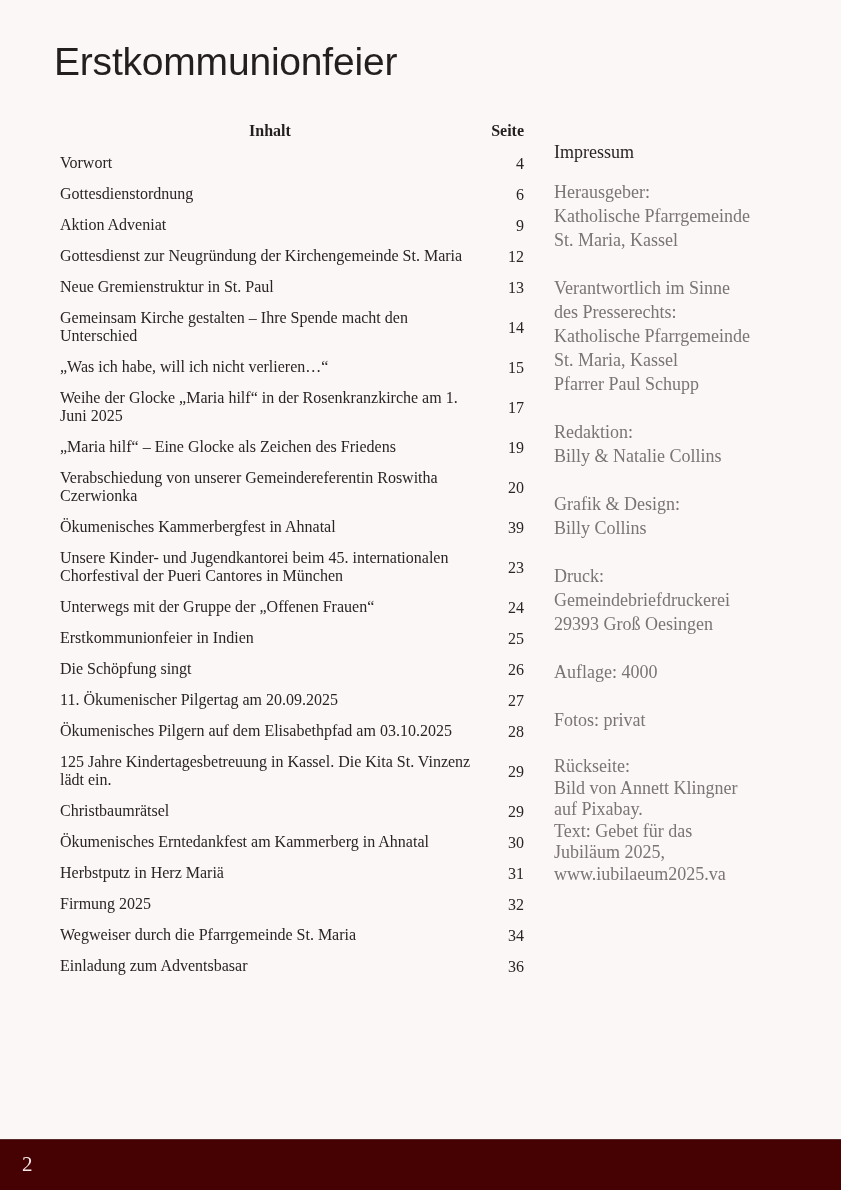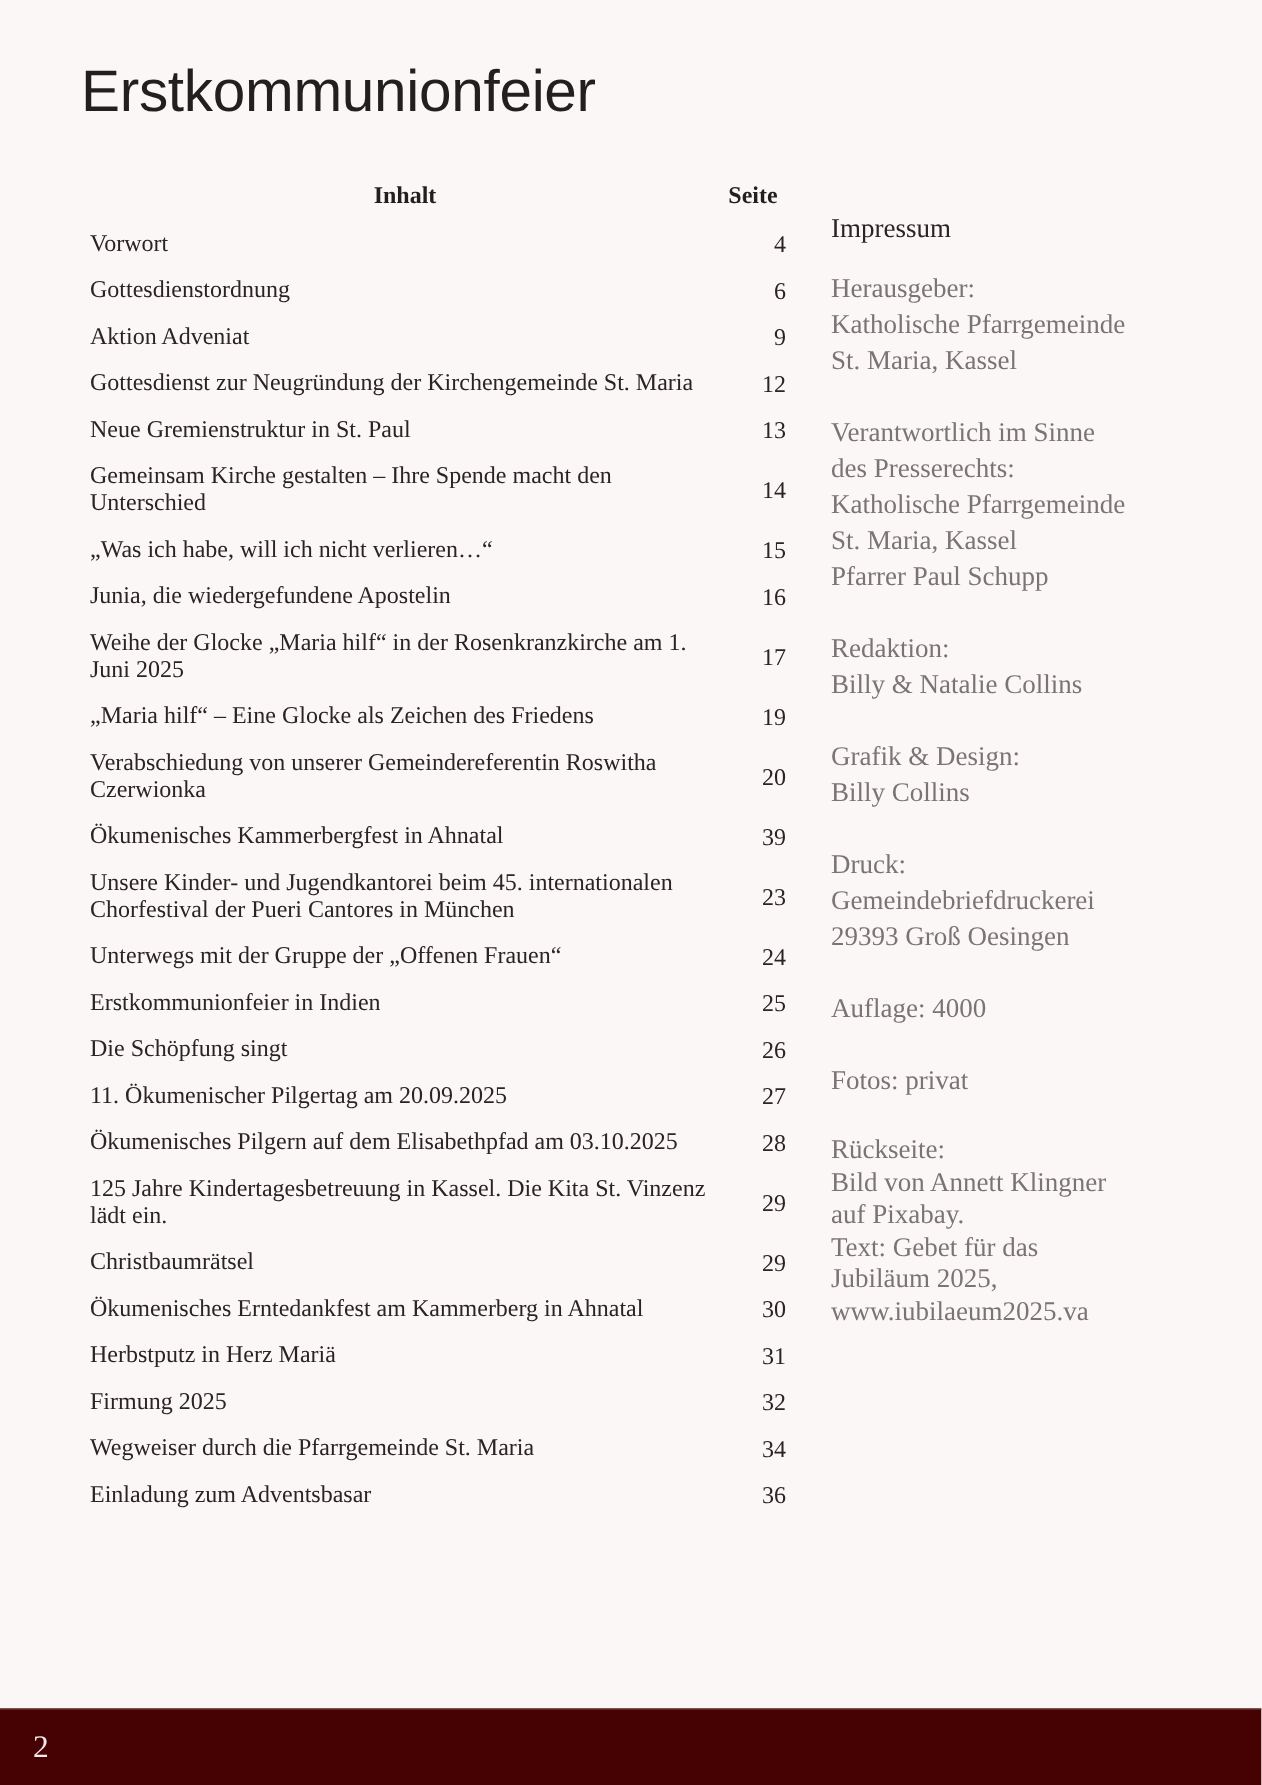--- a/index.html
+++ b/index.html
@@ -16,21 +16,21 @@
       letter-spacing: -0.2px; margin: 0;
     }
     .toc {
       position: absolute; left: 60px; top: 122px; width: 464px;
       border-collapse: collapse;
     }
     .toc td, .toc th {
       padding: 0; vertical-align: middle; font-size: 16px; line-height: 18px;
     }
     .toc th { font-weight: bold; text-align: center; height: 26px; vertical-align: top; color: #231f1f; }
-    .toc th.page-col { text-align: center; font-family: Liberation Serif, serif; }
+    .toc th.page-col { text-align: right; font-family: Liberation Serif, serif; }
     .toc td.title { padding: 6px 0 7px 0; width: 420px; }
     .toc td.page { text-align: right; white-space: nowrap; }
     .impressum {
       position: absolute; left: 554px; top: 140px; width: 270px;
       font-size: 18px; line-height: 24px; color: #7a7474;
     }
     .impressum .imp-title { color: #2a2424; font-size: 18px; margin-bottom: 16px; }
     .impressum .block { margin-bottom: 24px; }
     .impressum .block div { white-space: nowrap; }
     .impressum .block.tight div { line-height: 21.5px; }
@@ -77,24 +77,20 @@
       </tr>
       <tr>
         <td class="title">Gemeinsam Kirche gestalten – Ihre Spende macht den Unterschied</td>
         <td class="page">14</td>
       </tr>
       <tr>
         <td class="title">„Was ich habe, will ich nicht verlieren…“</td>
         <td class="page">15</td>
       </tr>
       <tr>
-        <td class="title">Junia, die wiedergefundene Apostelin</td>
-        <td class="page">16</td>
-      </tr>
-      <tr>
         <td class="title">Weihe der Glocke „Maria hilf“ in der  Rosenkranzkirche am 1. Juni 2025</td>
         <td class="page">17</td>
       </tr>
       <tr>
         <td class="title">„Maria hilf“ – Eine Glocke als Zeichen des Friedens</td>
         <td class="page">19</td>
       </tr>
       <tr>
         <td class="title">Verabschiedung von unserer Gemeindereferentin Roswitha Czerwionka</td>
         <td class="page">20</td>

